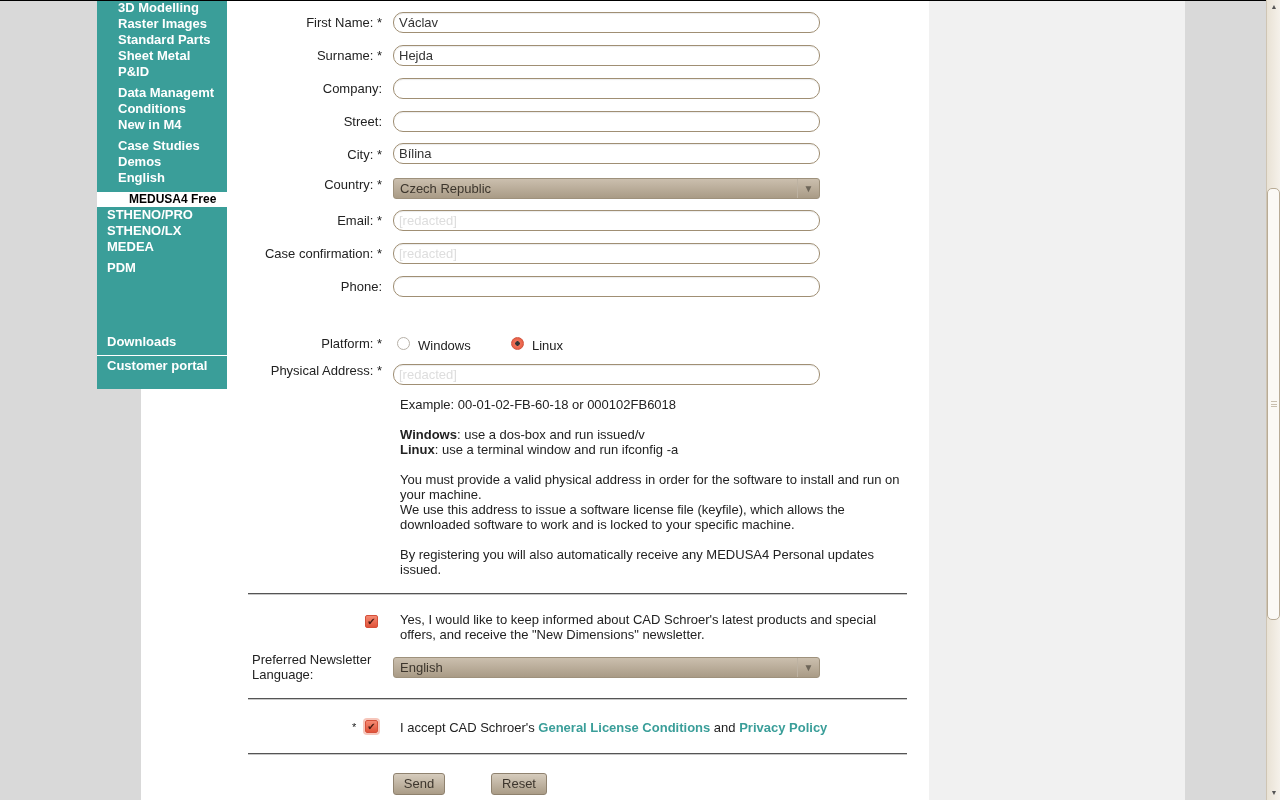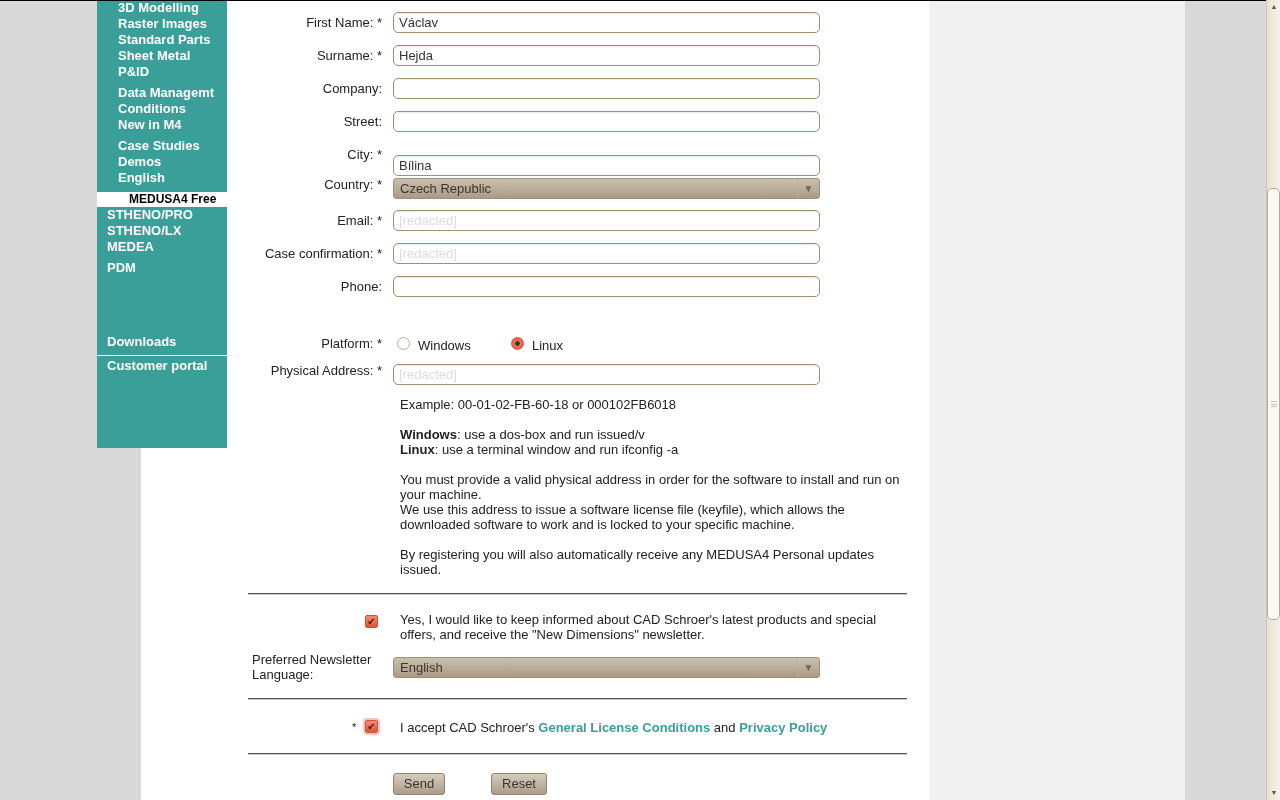--- a/index.html
+++ b/index.html
@@ -11,33 +11,33 @@
       font-size: 13px;
       color: #222;
     }
     .topline { position: absolute; left: 0; top: 0; width: 1266px; height: 1px; background: #000; z-index: 5; }
     .page-bg-left { position: absolute; left: 0; top: 0; width: 141px; height: 800px; background: #d9d9d9; }
     .page { position: absolute; left: 141px; top: 0; width: 788px; height: 800px; background: #fff; }
     .page-right { position: absolute; left: 929px; top: 0; width: 256px; height: 800px; background: #f1f1f1; }
     .page-far { position: absolute; left: 1185px; top: 0; width: 81px; height: 800px; background: #d9d9d9; }
 
     
-    .sidebar { position: absolute; left: 97px; top: 0; width: 130px; height: 448px; background: #3a9e99; }
+    .sidebar { position: absolute; left: 97px; top: 0; width: 130px; height: 389px; background: #3a9e99; }
     .nav-item { position: absolute; color: #fff; font-weight: bold; font-size: 13px; line-height: 16px; white-space: nowrap; cursor: pointer; }
     .nav-sub { left: 21px; }
     .nav-top { left: 10px; }
     .nav-active { position: absolute; left: 0; top: 192px; width: 130px; height: 15px; background: #fff; }
     .nav-active span { position: absolute; left: 32px; top: -1px; color: #000; font-weight: bold; font-size: 12px; line-height: 16px; }
     .nav-divider { position: absolute; left: 0; top: 355px; width: 130px; height: 1px; background: #fff; }
 
     
     .label { position: absolute; right: 898px; text-align: right; font-size: 13px; line-height: 16px; color: #222; white-space: nowrap; }
     .input {
       position: absolute; left: 393px; width: 427px; height: 21px;
-      border: 1px solid #a08f74; border-radius: 5px; background: #fff;
+      border: 1px solid #a08f74; border-radius: 10px; background: #fff;
       font-family: "Liberation Sans", sans-serif; font-size: 13px; color: #333;
       padding: 0 5px; line-height: 19px;
       box-shadow: inset 0 1px 1px rgba(0,0,0,0.08);
     }
     .select {
       position: absolute; left: 393px; width: 427px; height: 21px;
       border: 1px solid #9e917c; border-radius: 3px;
       background: linear-gradient(#cbbfae, #a99b86);
       font-size: 13px; color: #3d362d; padding: 0 6px; line-height: 19px; cursor: pointer;
     }
@@ -117,21 +117,21 @@
 <span class="label" style="top:48px">Surname: *</span>
 <input class="input" style="top: 45px;" value="Hejda">
 
 <span class="label" style="top:81px">Company:</span>
 <input class="input" style="top: 78px;" value="">
 
 <span class="label" style="top:114px">Street:</span>
 <input class="input" style="top: 111px;" value="">
 
 <span class="label" style="top:147px">City: *</span>
-<input class="input" style="top: 155px;" value="Bílina">
+<input class="input" style="top: 143px;" value="Bílina">
 
 <span class="label" style="top:177px">Country: *</span>
 <div class="select" style="top:178px">
   <span>Czech Republic</span>
   <span class="arrow">▼</span>
 </div>
 
 <span class="label" style="top:213px">Email: *</span>
 <input class="input" style="top: 210px; color: rgb(221, 221, 221);" value="[redacted]">
 

